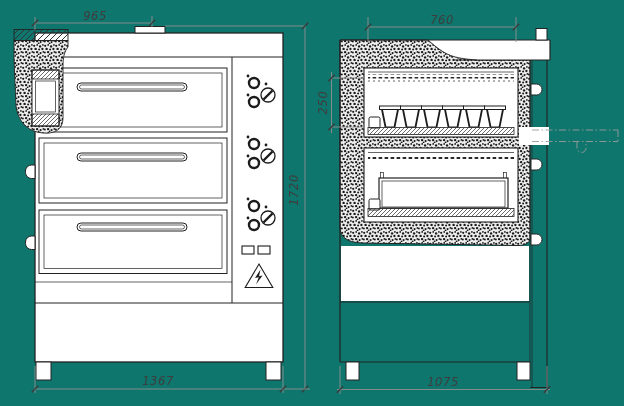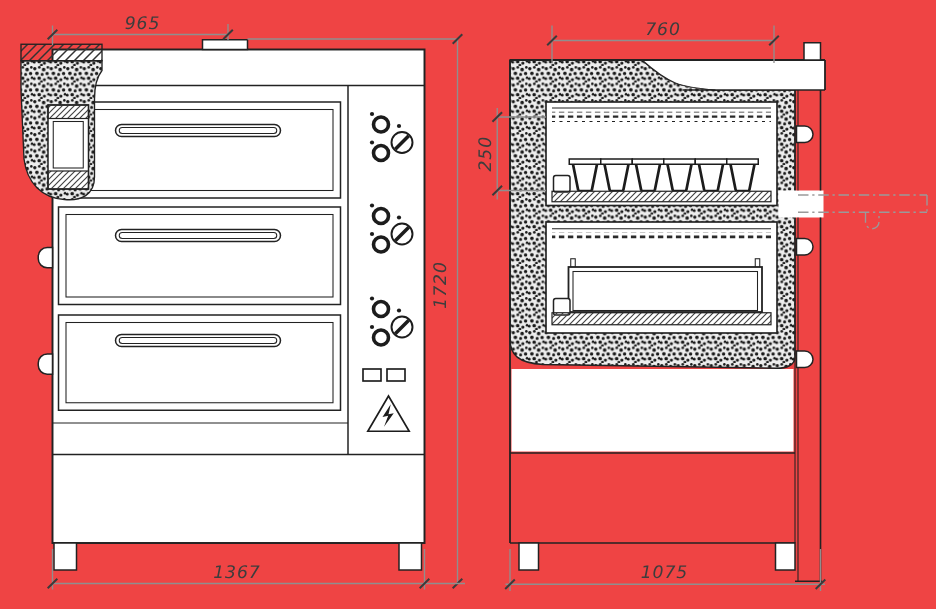--- a/index.html
+++ b/index.html
@@ -1,16 +1,16 @@
 <!DOCTYPE html>
 <html><head>
 <meta charset="utf-8">
 <style>
   html,body{margin:0;padding:0;background:#ffffff;}
-  .stage{width:624px;height:406px;position:relative;background:#ef4444;overflow:hidden;}
+  .stage{width:624px;height:406px;position:relative;background:#0f766e;overflow:hidden;}
   svg{display:block;}
   text{font-family:"DejaVu Sans","Liberation Sans",sans-serif;font-style:italic;font-size:11.5px;fill:#3d3d3d;letter-spacing:0.6px;}
   .ln{stroke:#222;fill:none;}
   .thin{stroke:#222;stroke-width:0.7;fill:none;}
   .dim{stroke:#8f8f8f;stroke-width:0.9;fill:none;}
   .tick{stroke:#3a3a3a;stroke-width:1.3;fill:none;}
   .white{fill:#ffffff;}
   .phantom{stroke:#9a9a9a;stroke-width:0.9;fill:none;stroke-dasharray:7 2.5 1.5 2.5;}
 </style>
 </head>

